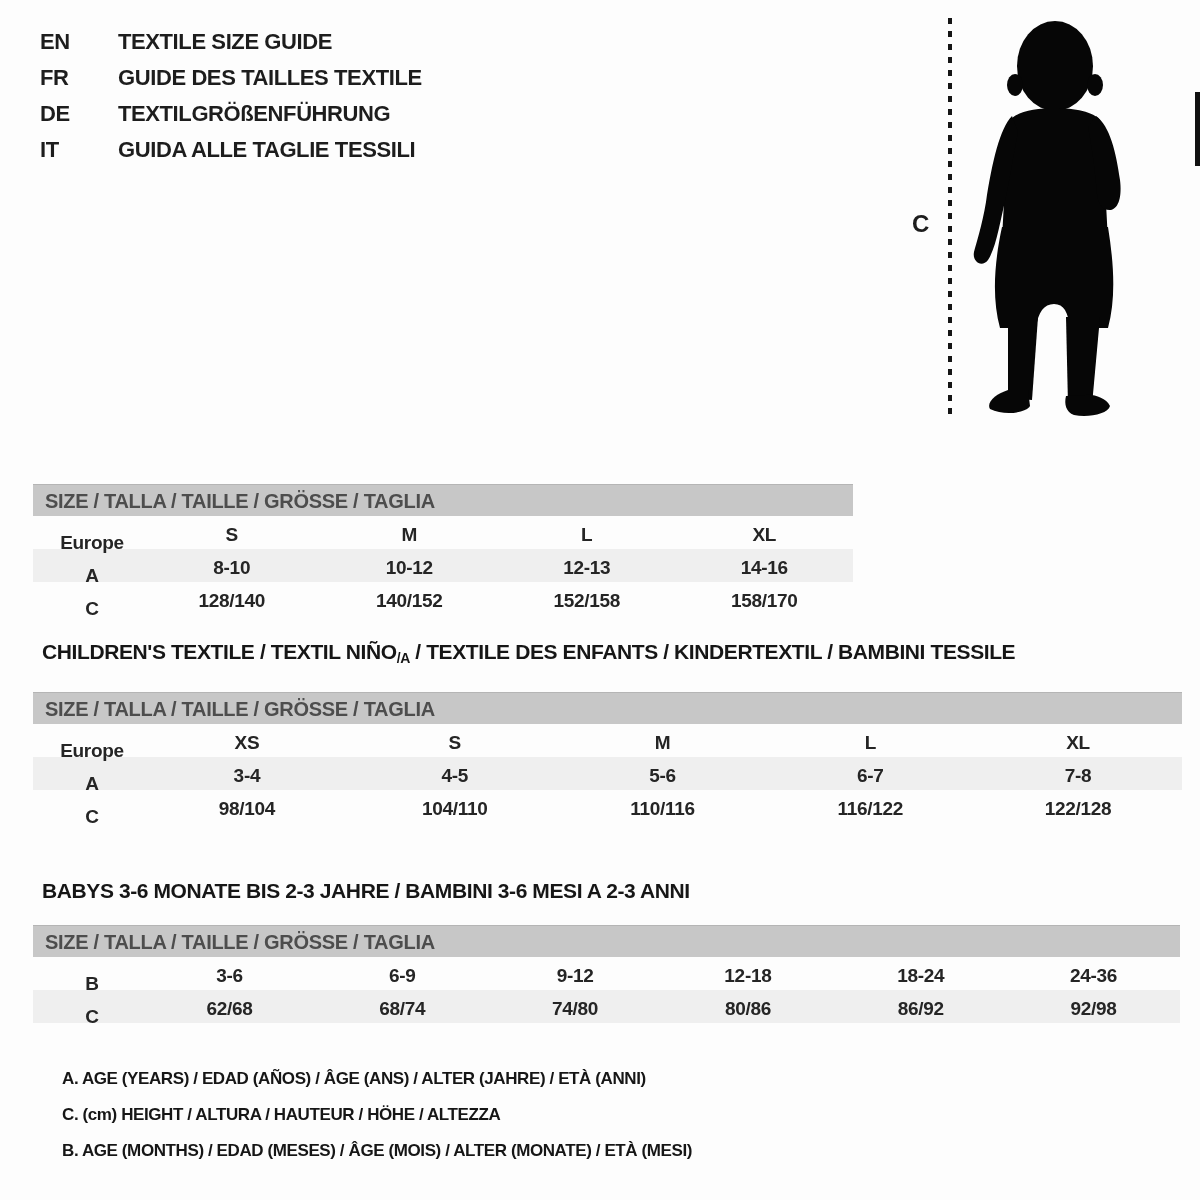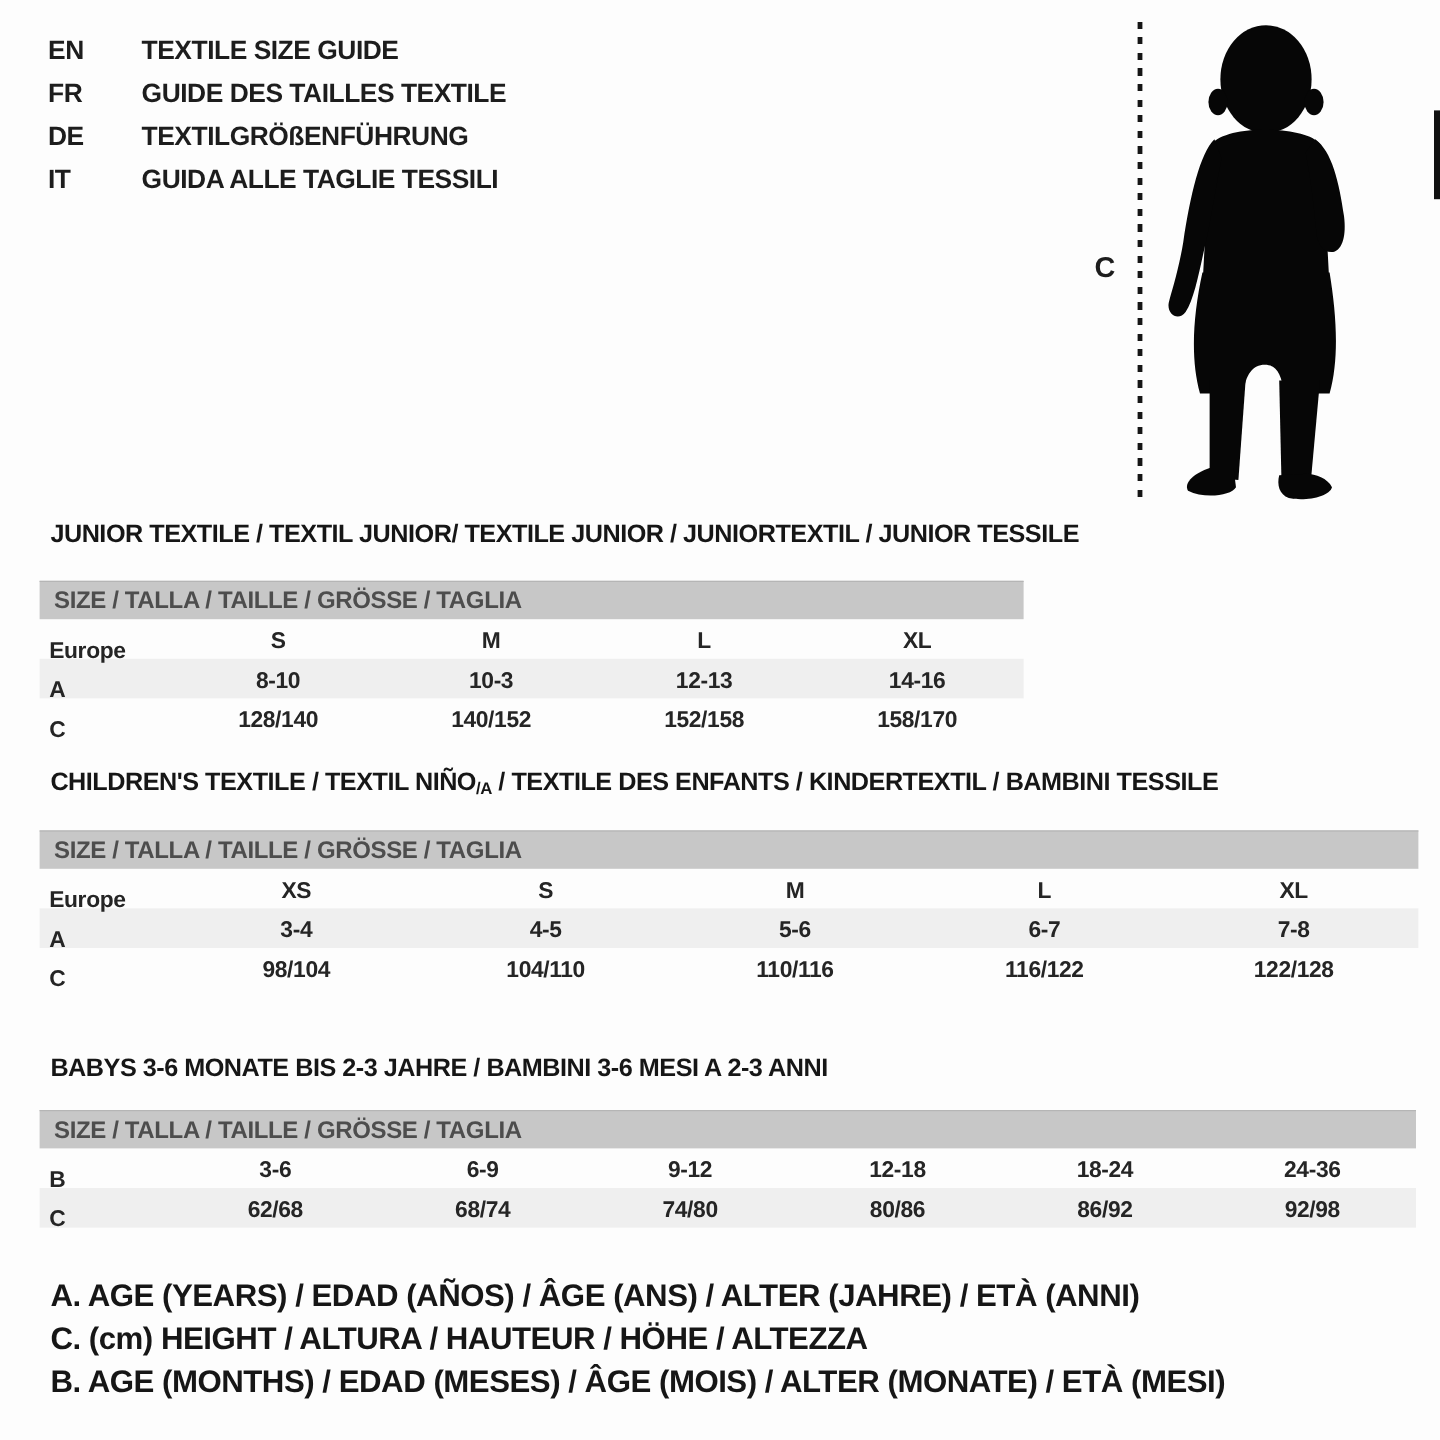--- a/index.html
+++ b/index.html
@@ -37,29 +37,29 @@
     height:32px;line-height:32px;background:#c7c7c7;border-top:1px solid #b5b5b5;
     color:#4d4d4d;font-size:20px;font-weight:700;letter-spacing:-0.3px;padding-left:12px;
     box-sizing:border-box;
   }
   .trow{display:grid;height:33px;align-items:center;}
   .trow.striped{background:#efefef;}
   .cell{
     font-size:19px;font-weight:700;letter-spacing:-0.3px;color:#252525;
     text-align:center;white-space:nowrap;
   }
-  .cell.lab{text-align:left;padding-left:8px;margin-top:16px;}
+  .cell.lab{text-align:center;padding-left:8px;margin-top:16px;}
   .cols5{grid-template-columns:110px repeat(4,1fr);}
   .cols6{grid-template-columns:110px repeat(5,1fr);}
   .cols7{grid-template-columns:110px repeat(6,1fr);}
   
   .legend{position:absolute;left:42px;top:1064px;}
   .legend-line{
-    font-size:26px;font-weight:700;letter-spacing:-0.4px;color:#161616;
-    height:36px;line-height:30px;white-space:nowrap;
+    font-size:17px;font-weight:700;letter-spacing:-0.4px;color:#161616;
+    height:36px;line-height:30px;white-space:nowrap;margin-left:20px;
   }
   
   .edge-artifact{position:absolute;right:0;top:92px;width:5px;height:74px;background:#111;}
 </style>
 </head>
 <body>
 
 <div class="page">
 
   <div class="langs">
@@ -95,34 +95,33 @@
         <path d="M104,305 L138,305 L130,393 L106,393 Z"></path>
         <path d="M46,378 C34,382 24,390 28,397 C42,404 64,401 68,394 L66,378 Z"></path>
         <path d="M104,384 C102,392 104,400 112,403 C126,406 146,402 148,394 C144,386 132,382 124,383 Z"></path>
         <path d="M50,104 C38,116 30,150 24,190 C20,214 14,232 12,240 C10,250 20,256 26,248 C34,236 38,210 44,185 C48,165 52,140 56,120 Z"></path>
         <path d="M134,104 C148,114 154,140 158,168 C160,184 157,196 149,198 C141,199 136,192 135,182 C133,160 130,135 126,115 Z"></path>
       </g>
     </svg>
   </div>
   <div class="edge-artifact"></div>
 
-  <h2 class="sec-title" style="top:434px;">JUNIOR TEXTILE / TEXTIL JUNIOR/ TEXTILE JUNIOR / JUNIORTEXTIL / JUNIOR TESSILE</h2>
   <div class="tbl" style="top:484px;width:820px;">
     <div class="size-bar">SIZE / TALLA / TAILLE / GRÖSSE / TAGLIA</div>
     <div class="trow cols5">
       <span class="cell lab">Europe</span>
       <span class="cell">S</span>
       <span class="cell">M</span>
       <span class="cell">L</span>
       <span class="cell">XL</span>
     </div>
     <div class="trow cols5 striped">
       <span class="cell lab">A</span>
       <span class="cell">8-10</span>
-      <span class="cell">10-3</span>
+      <span class="cell">10-12</span>
       <span class="cell">12-13</span>
       <span class="cell">14-16</span>
     </div>
     <div class="trow cols5">
       <span class="cell lab">C</span>
       <span class="cell">128/140</span>
       <span class="cell">140/152</span>
       <span class="cell">152/158</span>
       <span class="cell">158/170</span>
     </div>

